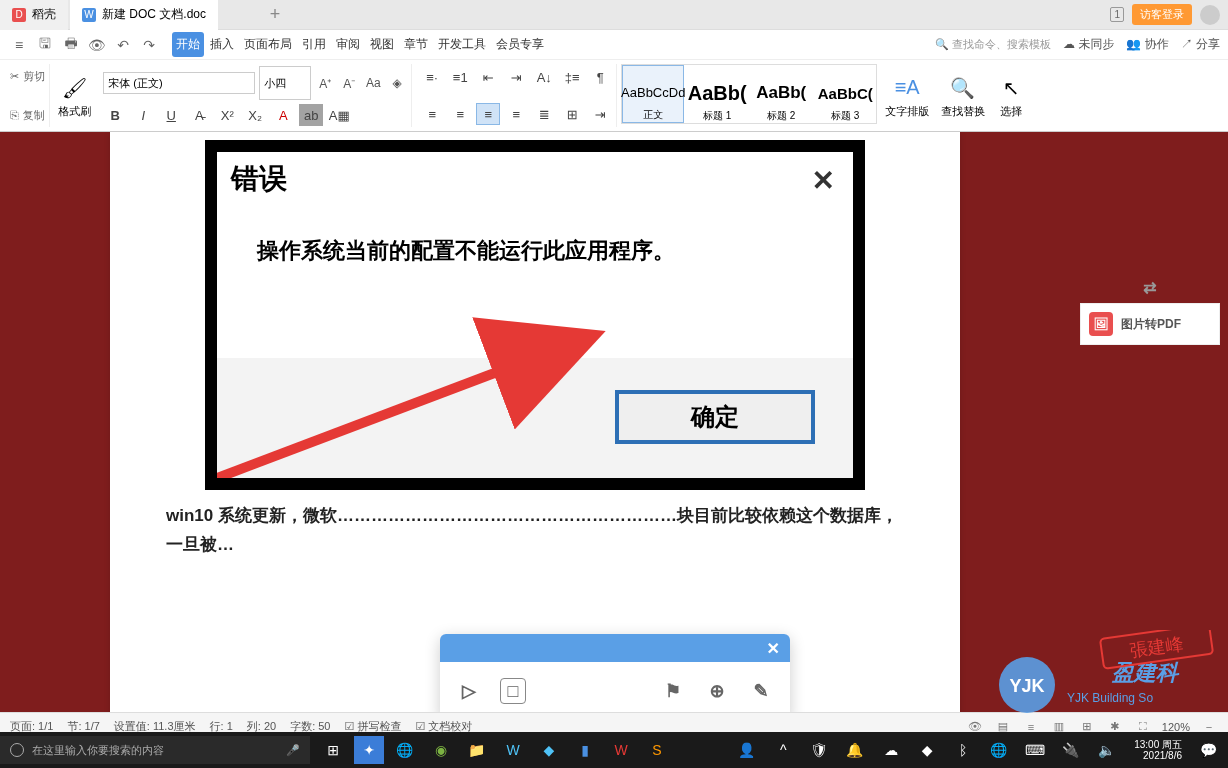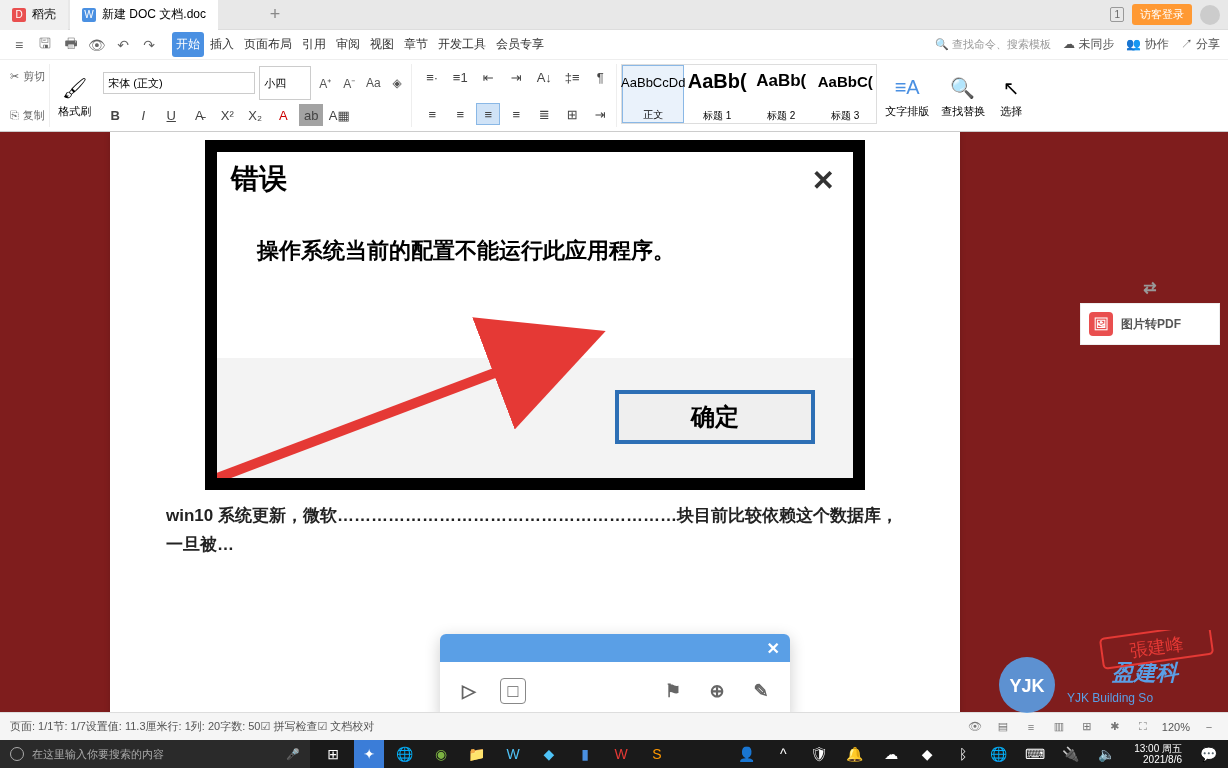--- a/index.html
+++ b/index.html
@@ -33,21 +33,21 @@
 .ribbon-small { display: flex; align-items: center; gap: 4px; font-size: 11px; color: #666; height: 20px; }
 .ribbon-big { display: flex; flex-direction: column; align-items: center; justify-content: center; font-size: 11px; gap: 2px; height: 64px; padding: 0 4px; }
 .ribbon-big .ico { width: 28px; height: 28px; display: flex; align-items: center; justify-content: center; font-size: 20px; }
 .font-row { display: flex; align-items: center; gap: 4px; }
 .font-select { border: 1px solid #ccc; font-size: 11px; padding: 2px 4px; height: 22px; min-width: 96px; }
 .font-size-select { border: 1px solid #ccc; font-size: 11px; padding: 6px 4px; height: 34px; width: 52px; }
 .font-btn { width: 20px; height: 20px; display: flex; align-items: center; justify-content: center; cursor: pointer; font-size: 12px; color: #555; }
 .format-btn { width: 24px; height: 22px; display: flex; align-items: center; justify-content: center; cursor: pointer; font-size: 13px; color: #444; border: 1px solid transparent; }
 .format-btn.active { background: #d0e3f7; border: 1px solid #8ab8e6; }
 .styles { display: flex; gap: 2px; border: 1px solid #ddd; height: 60px; }
-.style-item { width: 62px; display: flex; flex-direction: column; align-items: center; justify-content: space-between; font-size: 10px; cursor: pointer; }
+.style-item { width: 62px; display: flex; flex-direction: column; align-items: center; justify-content: flex-end; font-size: 10px; cursor: pointer; }
 .style-preview { font-size: 13px; height: 32px; display: flex; align-items: center; overflow: hidden; white-space: nowrap; }
 .style-item.active { border: 1px solid #8ab8e6; background: #eaf2fb; }
 
 
 .doc-area { position: absolute; top: 132px; left: 0; right: 0; bottom: 56px; background: #7f1d1d; overflow: hidden; font-weight: bold; }
 .page { position: absolute; left: 110px; top: 0; width: 850px; background: #fff; min-height: 600px; box-shadow: 0 1px 6px rgba(0,0,0,.15); }
 .doc-image { margin: 8px auto 12px; width: 660px; height: 350px; background: #000; padding: 12px; position: relative; }
 .dlg { background: #fff; width: 100%; height: 100%; position: relative; }
 .dlg-title { font-size: 28px; padding: 8px 14px; }
 .dlg-close { position: absolute; right: 18px; top: 12px; font-size: 28px; color: #333; }
@@ -65,26 +65,26 @@
 .float-btn.no-border { border: none; }
 .float-spacer { flex: 1; }
 
 
 .right-panel { position: absolute; right: 8px; top: 140px; width: 140px; }
 .rp-row { display: flex; align-items: center; gap: 8px; padding: 8px; font-size: 12px; color: #555; border: 1px solid #eee; margin-bottom: 8px; background: #fff; cursor: pointer; }
 .rp-ico { width: 24px; height: 24px; background: #e94f4f; border-radius: 4px; display: flex; align-items: center; justify-content: center; color: #fff; font-size: 12px; }
 .rp-collapse { display: flex; justify-content: center; padding: 6px; color: #999; }
 
 
-.status-bar { position: absolute; bottom: 28px; left: 0; right: 0; height: 28px; background: #f5f5f5; border-top: 1px solid #ddd; display: flex; align-items: center; font-size: 11px; color: #555; padding: 0 10px; }
+.status-bar { position: absolute; bottom: 28px; left: 0; right: 0; height: 28px; background: #f5f5f5; border-top: 1px solid #ddd; display: flex; align-items: center; font-size: 11px; color: #555; padding: 0 10px; gap: 14px; }
 .status-right { margin-left: auto; display: flex; align-items: center; gap: 10px; }
 .status-ico { width: 18px; height: 18px; display: flex; align-items: center; justify-content: center; color: #777; }
 
 
-.taskbar { position: absolute; bottom: 0; left: 0; right: 0; height: 28px; background: #1a1a1a; display: flex; align-items: center; color: #fff; font-size: 11px; }
+.taskbar { position: absolute; bottom: 0; left: 0; right: 0; height: 36px; background: #1a1a1a; display: flex; align-items: center; color: #fff; font-size: 11px; }
 .tb-search { background: #2a2a2a; height: 28px; display: flex; align-items: center; padding: 0 10px; gap: 8px; width: 310px; color: #aaa; }
 .tb-circle { width: 14px; height: 14px; border: 1.5px solid #aaa; border-radius: 50%; }
 .tb-icons { display: flex; align-items: center; gap: 6px; margin-left: 8px; }
 .tb-icon { width: 30px; height: 28px; display: flex; align-items: center; justify-content: center; font-size: 14px; }
 .tb-tray { margin-left: auto; display: flex; align-items: center; gap: 6px; padding-right: 4px; }
 .tb-clock { text-align: right; font-size: 10px; line-height: 1.1; padding: 0 6px; }
 
 
 .watermark { position: absolute; right: 6px; bottom: 48px; pointer-events: none; }
 </style>

